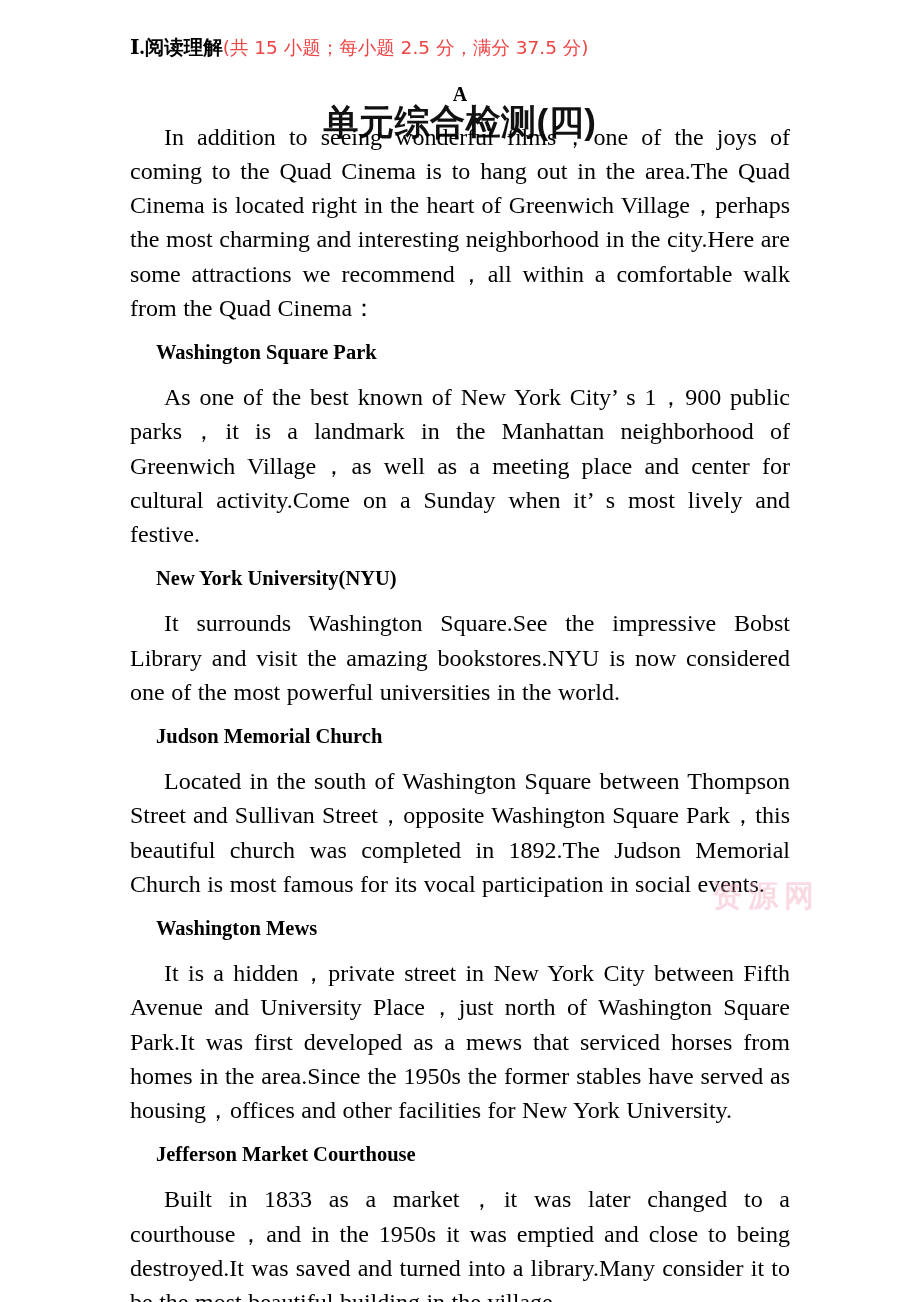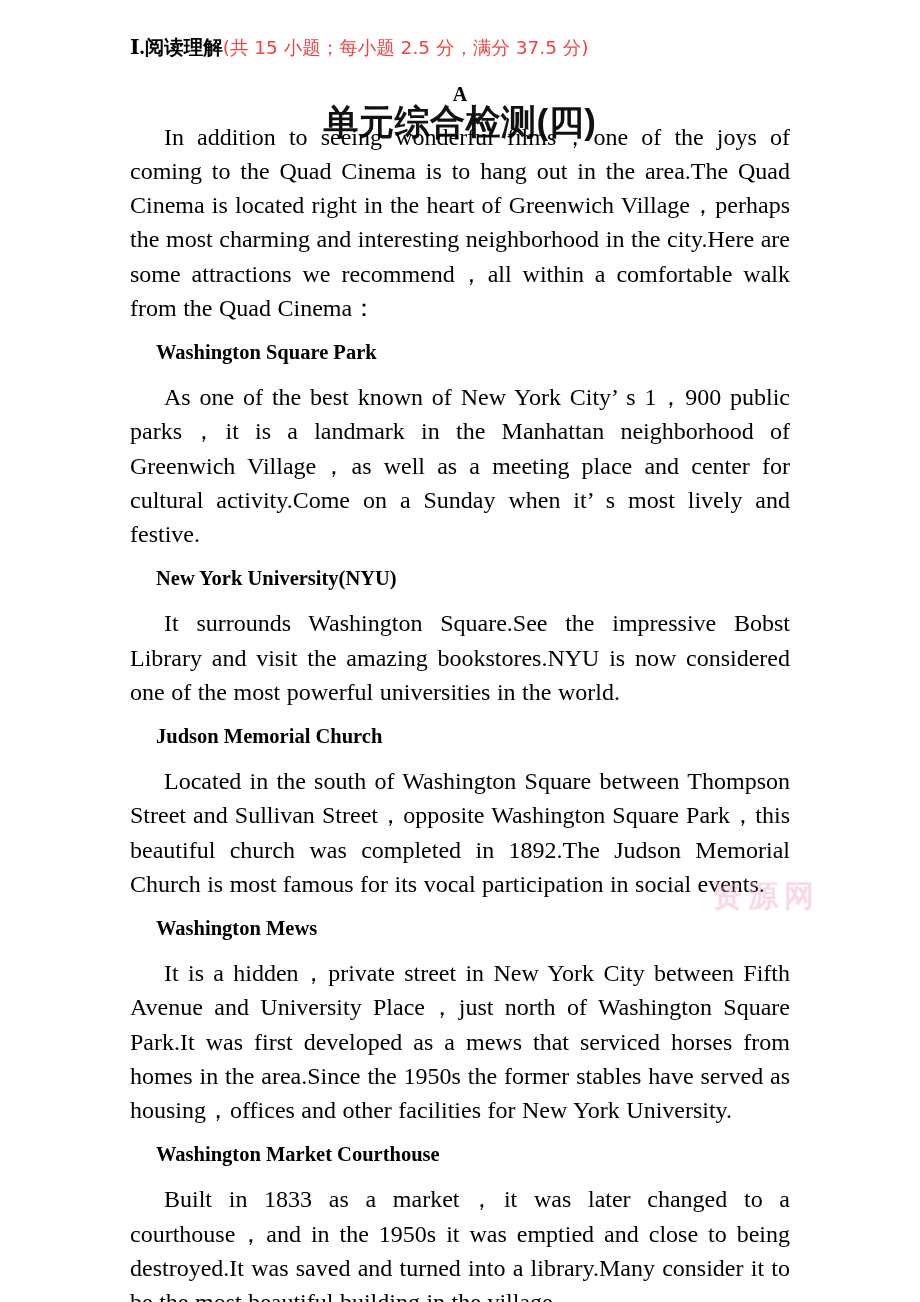--- a/index.html
+++ b/index.html
@@ -159,21 +159,21 @@
 
     <h2 class="subhead">New York University(NYU)</h2>
     <p class="para">It surrounds Washington Square.See the impressive Bobst Library and visit the amazing bookstores.NYU is now considered one of the most powerful universities in the world.</p>
 
     <h2 class="subhead">Judson Memorial Church</h2>
     <p class="para">Located in the south of Washington Square between Thompson Street and Sullivan Street，opposite Washington Square Park，this beautiful church was completed in 1892.The Judson Memorial Church is most famous for its vocal participation in social events.</p>
 
     <h2 class="subhead">Washington Mews</h2>
     <p class="para">It is a hidden，private street in New York City between Fifth Avenue and University Place，just north of Washington Square Park.It was first developed as a mews that serviced horses from homes in the area.Since the 1950s the former stables have served as housing，offices and other facilities for New York University.</p>
 
-    <h2 class="subhead">Washington Market Courthouse</h2>
+    <h2 class="subhead">Jefferson Market Courthouse</h2>
     <p class="para">Built in 1833 as a market，it was later changed to a courthouse，and in the 1950s it was emptied and close to being destroyed.It was saved and turned into a library.Many consider it to be the most beautiful building in the village.</p>
 
     <p class="analysis">
       <span class="a-tag">【语篇解读】</span><span class="a-gap"></span><span class="a-body">本文是一篇说明文。文章主要对 </span><span class="a-en">Quad Cinema</span><span class="a-body"> 附近的一些景</span>
     </p>
 
   </div>
 
   <div class="watermark">资源网</div>
 

